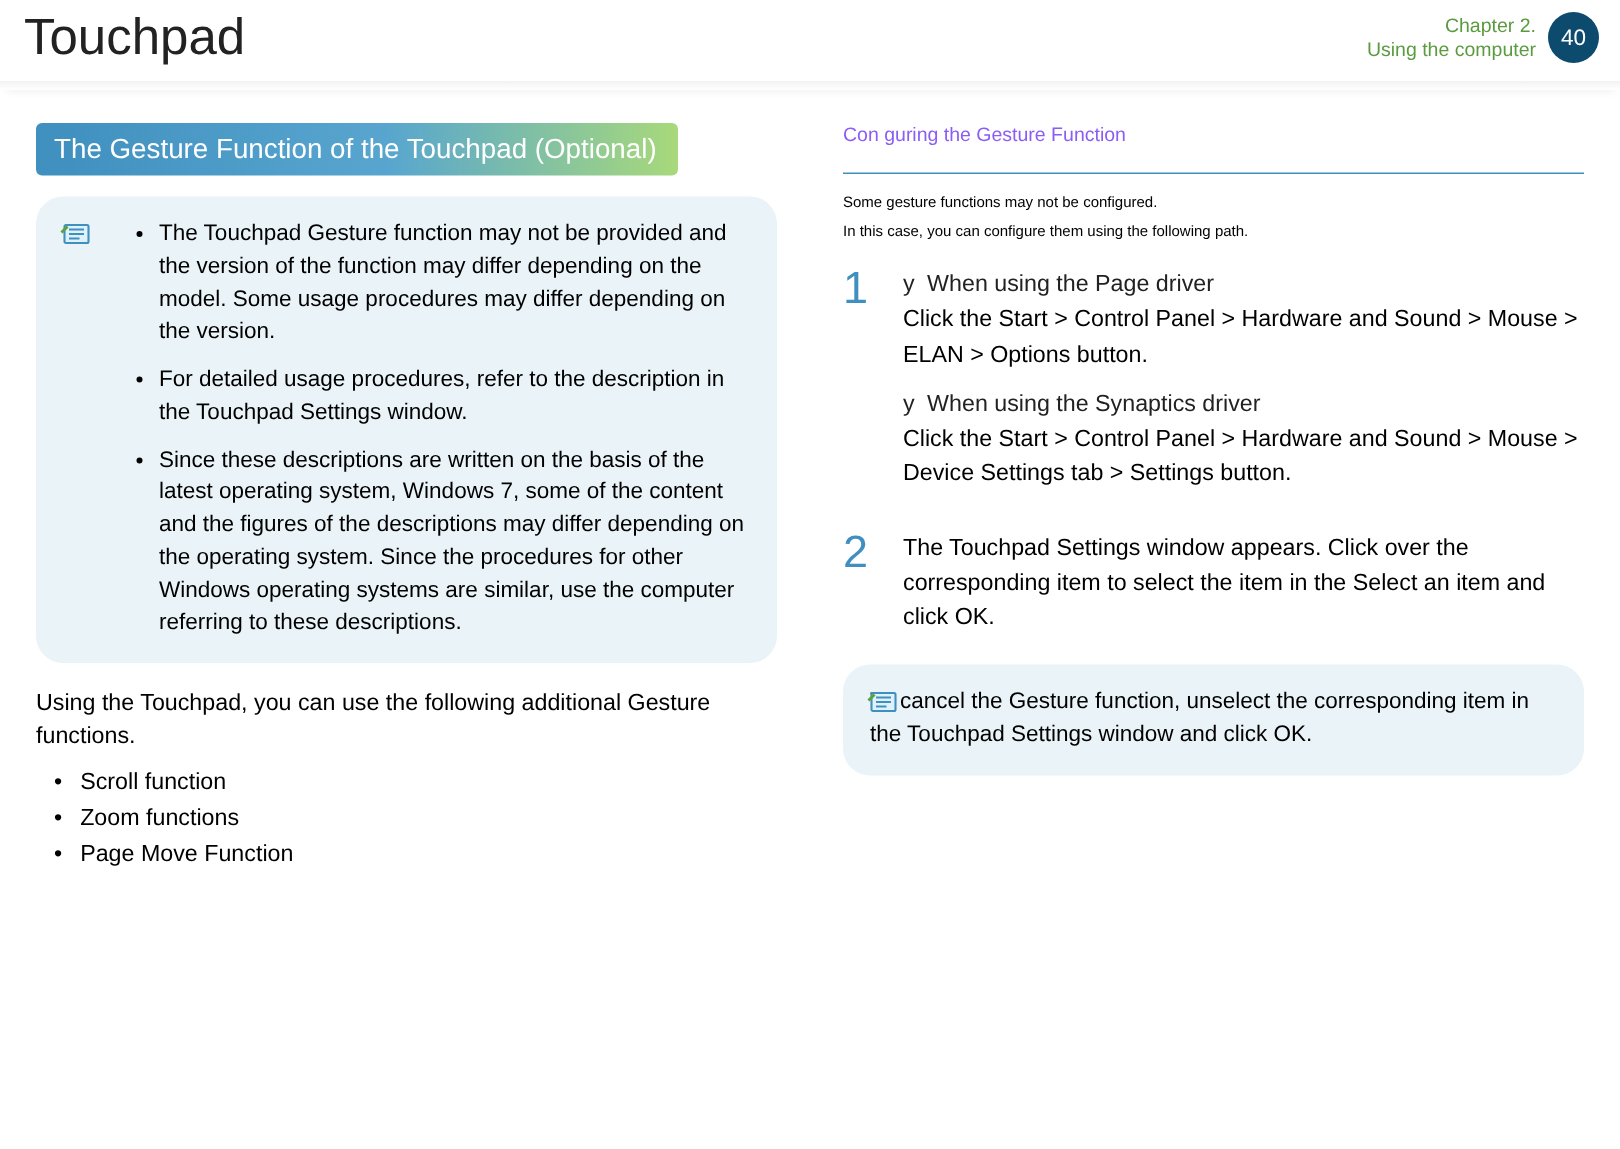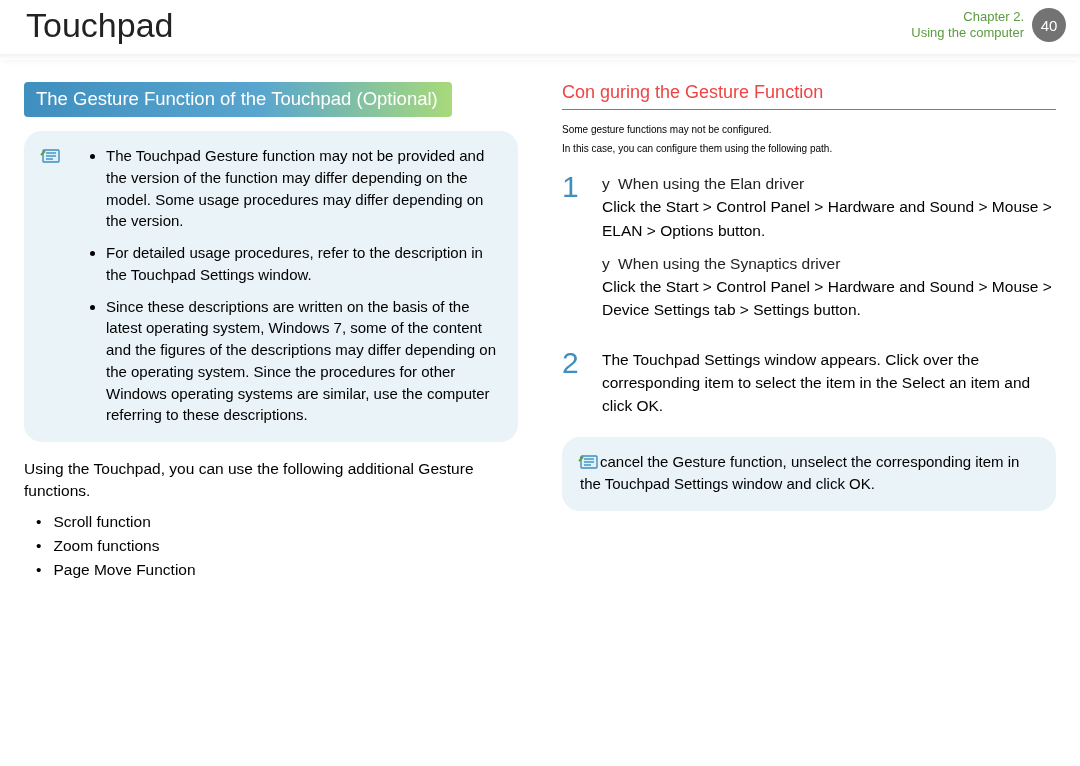--- a/index.html
+++ b/index.html
@@ -20,38 +20,38 @@
   .page-header::after{
     content:"";
     position:absolute;
     left:0; right:0; bottom:-6px; height:6px;
     background: linear-gradient(to bottom, rgba(0,0,0,0.05), rgba(0,0,0,0));
   }
   .page-title {
     font-size: 34px;
     font-weight: 400;
     color: #222;
-    padding-left: 26px;
+    padding-left: 16px;
     line-height: 50px;
   }
   .header-right {
     position: absolute;
     right: 14px;
     top: 8px;
     display: flex;
     align-items: center;
     gap: 8px;
     font-size: 13px;
     color: #5b9b3f;
   }
   .header-right .lines { text-align: right; line-height: 1.25;}
   .page-badge {
     width: 34px; height: 34px;
     border-radius: 50%;
-    background: #737373;
+    background: #0c4a6e;
     color: #fff;
     display: flex; align-items: center; justify-content: center;
     font-size: 15px;
   }
   .content {
     display: flex;
     gap: 44px;
     padding: 22px 24px 0 24px;
   }
   .col { flex: 1 1 0; min-width: 0; }
@@ -75,23 +75,23 @@
   .note-box.with-icon ul { margin-left: 46px; }
   .note-box.with-icon-single { }
   .note-box ul { list-style: disc; padding-left: 18px; }
   .note-box li { margin-bottom: 10px; }
   .note-box li:last-child { margin-bottom: 0; }
   .para { font-size: 15.5px; line-height: 1.45; margin: 16px 0 10px; }
   .simple-list { list-style: none; padding-left: 12px; font-size: 15.5px; }
   .simple-list li { margin: 6px 0; }
   .simple-list li::before { content: "•"; margin-right: 12px; }
   .subheading {
-    font-size: 18px;
-    color: #ef4444;
-    padding-bottom: 6px;
+    font-size: 13px;
+    color: #8b5cf6;
+    padding-bottom: 18px;
     border-bottom: 1px solid #3f8fbf;
     margin-bottom: 12px;
   }
   .body-text { font-size: 10px; line-height: 1.5; margin-bottom: 4px;}
   .step {
     display: flex;
     gap: 14px;
     margin-top: 16px;
     font-size: 15.5px;
     line-height: 1.5;
@@ -159,21 +159,21 @@
 
   <div class="col">
     <div class="subheading">Con guring the Gesture Function</div>
     <p class="body-text">Some gesture functions may not be configured.</p>
     <p class="body-text">In this case, you can configure them using the following path.</p>
 
     <div class="step">
       <div class="step-num">1</div>
       <div class="step-body">
         <div class="sub-item">
-          <span class="lead">When using the Elan driver</span><br>
+          <span class="lead">When using the Page driver</span><br>
           <span>Click the Start &gt; Control Panel &gt; Hardware and Sound &gt; Mouse &gt; ELAN &gt; Options button.</span>
         </div>
         <div class="sub-item">
           <span class="lead">When using the Synaptics driver</span><br>
           <span>Click the Start &gt; Control Panel &gt; Hardware and Sound &gt; Mouse &gt; Device Settings tab &gt; Settings button.</span>
         </div>
       </div>
     </div>
 
     <div class="step">

